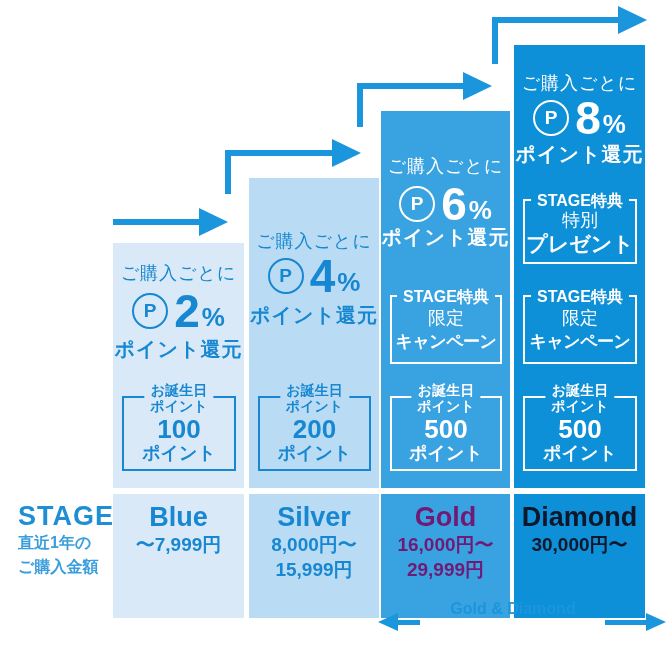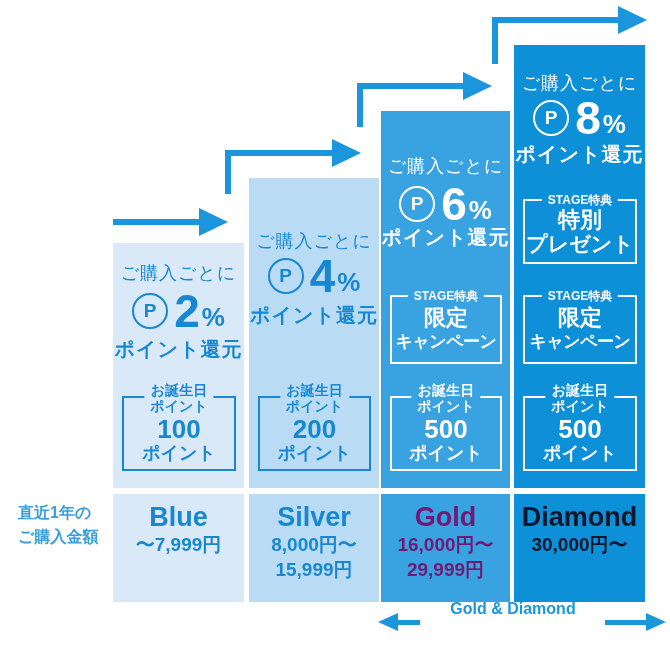--- a/index.html
+++ b/index.html
@@ -20,30 +20,30 @@
         display:flex;align-items:center;justify-content:center;
         font-size:19px;font-weight:700;margin-right:6px;flex:0 0 auto;}
   .big{font-size:46px;font-weight:700;line-height:38px;}
   .unit{font-size:26px;font-weight:700;line-height:26px;align-self:flex-end;margin-left:2px;}
   .reward{font-size:20px;font-weight:700;letter-spacing:1px;white-space:nowrap;}
   
   .bbox{position:absolute;left:9px;right:8px;border:2px solid currentColor;
         display:flex;flex-direction:column;justify-content:center;align-items:center;text-align:center;}
   .boxlab{position:absolute;top:0;left:50%;transform:translate(-50%,-50%);
           background:var(--colbg);padding:0 6px;font-weight:700;white-space:nowrap;line-height:1.15;}
-  .tag{font-size:12px;}
+  .tag{font-size:16px;}
   .bdaylab{font-size:14px;}
-  .bl1{font-size:22px;font-weight:700;line-height:24px;white-space:nowrap;}
+  .bl1{font-size:18px;font-weight:400;line-height:24px;white-space:nowrap;}
   .bl2{font-size:21px;font-weight:700;line-height:23px;white-space:nowrap;}
   .bl2.tight{font-size:17px;letter-spacing:-0.5px;}
   .bday{padding-top:12px;box-sizing:border-box;}
   .bval{font-size:26px;font-weight:700;line-height:27px;}
   .bunit{font-size:18px;font-weight:700;line-height:21px;}
   
-  .scell{position:absolute;top:494px;height:108px;text-align:center;}
+  .scell{position:absolute;top:494px;height:124px;text-align:center;}
   .scell.c-blue   {background:var(--tier-blue-bg,#d9e9f7);  color:var(--accent,#1787d1);}
   .scell.c-silver {background:var(--tier-silver-bg,#b9dcf4);color:var(--accent,#1787d1);}
   .scell.c-gold   {background:var(--tier-gold-bg,#39a2e0);  color:#701a75;}
   .scell.c-diamond{background:var(--tier-diamond-bg,#0d90d8);color:#0f172a;}
   .sname{margin-top:8px;font-size:27px;font-weight:700;line-height:30px;}
   .srange{font-size:19px;font-weight:700;line-height:24px;margin-top:1px;white-space:nowrap;}
   
   .side{position:absolute;left:18px;top:501px;width:94px;text-align:left;}
   .sh-stage{font-size:27px;font-weight:700;line-height:30px;color:var(--accent-strong,#1e8fd5);letter-spacing:1px;}
   .sh-line{font-size:16px;font-weight:700;line-height:24px;color:var(--accent-soft,#3a9edd);white-space:nowrap;}
@@ -175,20 +175,21 @@
       <span class="boxlab bdaylab">
         <span style="display:block">お誕生日</span>
         <span style="display:block">ポイント</span>
       </span>
       <div class="bval">500</div>
       <div class="bunit">ポイント</div>
     </div>
   </div>
 
   <div class="side">
+    <div class="sh-stage">STAGE</div>
     <div class="sh-line">直近1年の</div>
     <div class="sh-line">ご購入金額</div>
   </div>
 
   <div class="scell c-blue" style="left:113px;width:131px;">
     <div class="sname">Blue</div>
     <div class="srange">〜7,999円</div>
   </div>
   <div class="scell c-silver" style="left:249px;width:130px;">
     <div class="sname">Silver</div>

